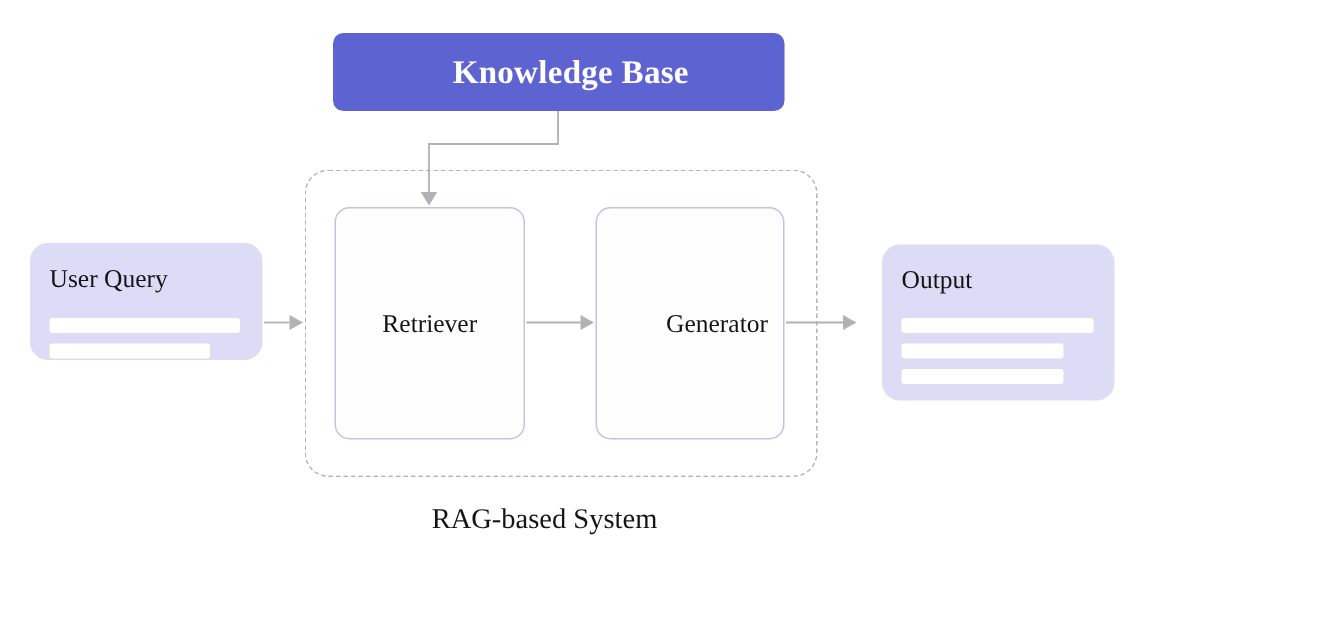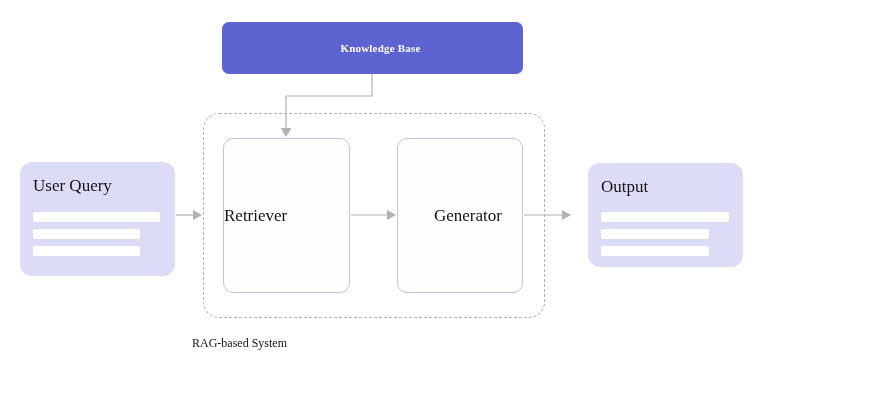--- a/index.html
+++ b/index.html
@@ -7,39 +7,39 @@
     position:relative;width:883px;height:411px;background:#ffffff;overflow:hidden;
     font-family:"Liberation Serif", serif;color:var(--text,#141414);
   }
   .abs{position:absolute;}
   
   .kb{
     left:222px;top:22px;width:301px;height:52px;
     background:var(--accent,#5d63d1);border-radius:7px;
     display:flex;align-items:center;justify-content:center;
   }
-  .kb-label{color:var(--accent-text,#ffffff);font-weight:bold;font-size:11px;letter-spacing:.2px;margin-left:16px;}
+  .kb-label{color:var(--accent-text,#ffffff);font-weight:bold;font-size:22px;letter-spacing:.2px;margin-left:16px;}
   
   .system{
     left:203px;top:113px;width:342px;height:205px;
     border:1px dashed var(--dashed-border,#b3b3b8);border-radius:16px;
     box-sizing:border-box;background:transparent;
   }
   
   .node{
     top:138px;width:127px;height:155px;box-sizing:border-box;
     background:var(--node-bg,#fefeff);border:1px solid var(--node-border,#c2c2e4);
-    border-radius:10px;display:flex;align-items:center;
+    border-radius:10px;display:flex;align-items:center;justify-content:center;
     font-size:17px;
   }
   .node.retriever{left:223px;}
   .node.generator{left:397px;width:126px;padding-left:36px;}
   
   .card{
-    top:162px;width:155px;height:114px;box-sizing:border-box;
+    top:162px;width:155px;height:78px;box-sizing:border-box;
     background:var(--card-bg,#dcdcf7);border-radius:12px;
     padding:14px 13px 0 13px;
   }
   .card.user-query{left:20px;}
   .card.output{left:588px;top:163px;height:104px;}
   .card-title{font-size:17px;line-height:20px;}
   .bar{
     background:#ffffff;height:10px;border-radius:2px;
     position:absolute;left:13px;
   }
@@ -48,22 +48,22 @@
   .uq-bar3{top:84px;width:107px;}
   .out-bar1{top:49px;width:128px;}
   .out-bar2{top:66px;width:108px;}
   .out-bar3{top:83px;width:108px;}
   .card .bar{position:absolute;}
   .card{position:absolute;}
   
   svg.connectors{position:absolute;left:0;top:0;width:883px;height:411px;pointer-events:none;}
   
   .caption{
-    left:192px;top:336px;width:342px;
-    font-size:12px;color:var(--text,#141414);
+    left:192px;top:336px;width:342px;text-align:center;
+    font-size:19px;color:var(--text,#141414);
   }
 </style>
 </head>
 <body>
 
 <div class="stage">
 
   <div class="abs system"></div>
 
   <svg class="connectors" viewBox="0 0 883 411">

